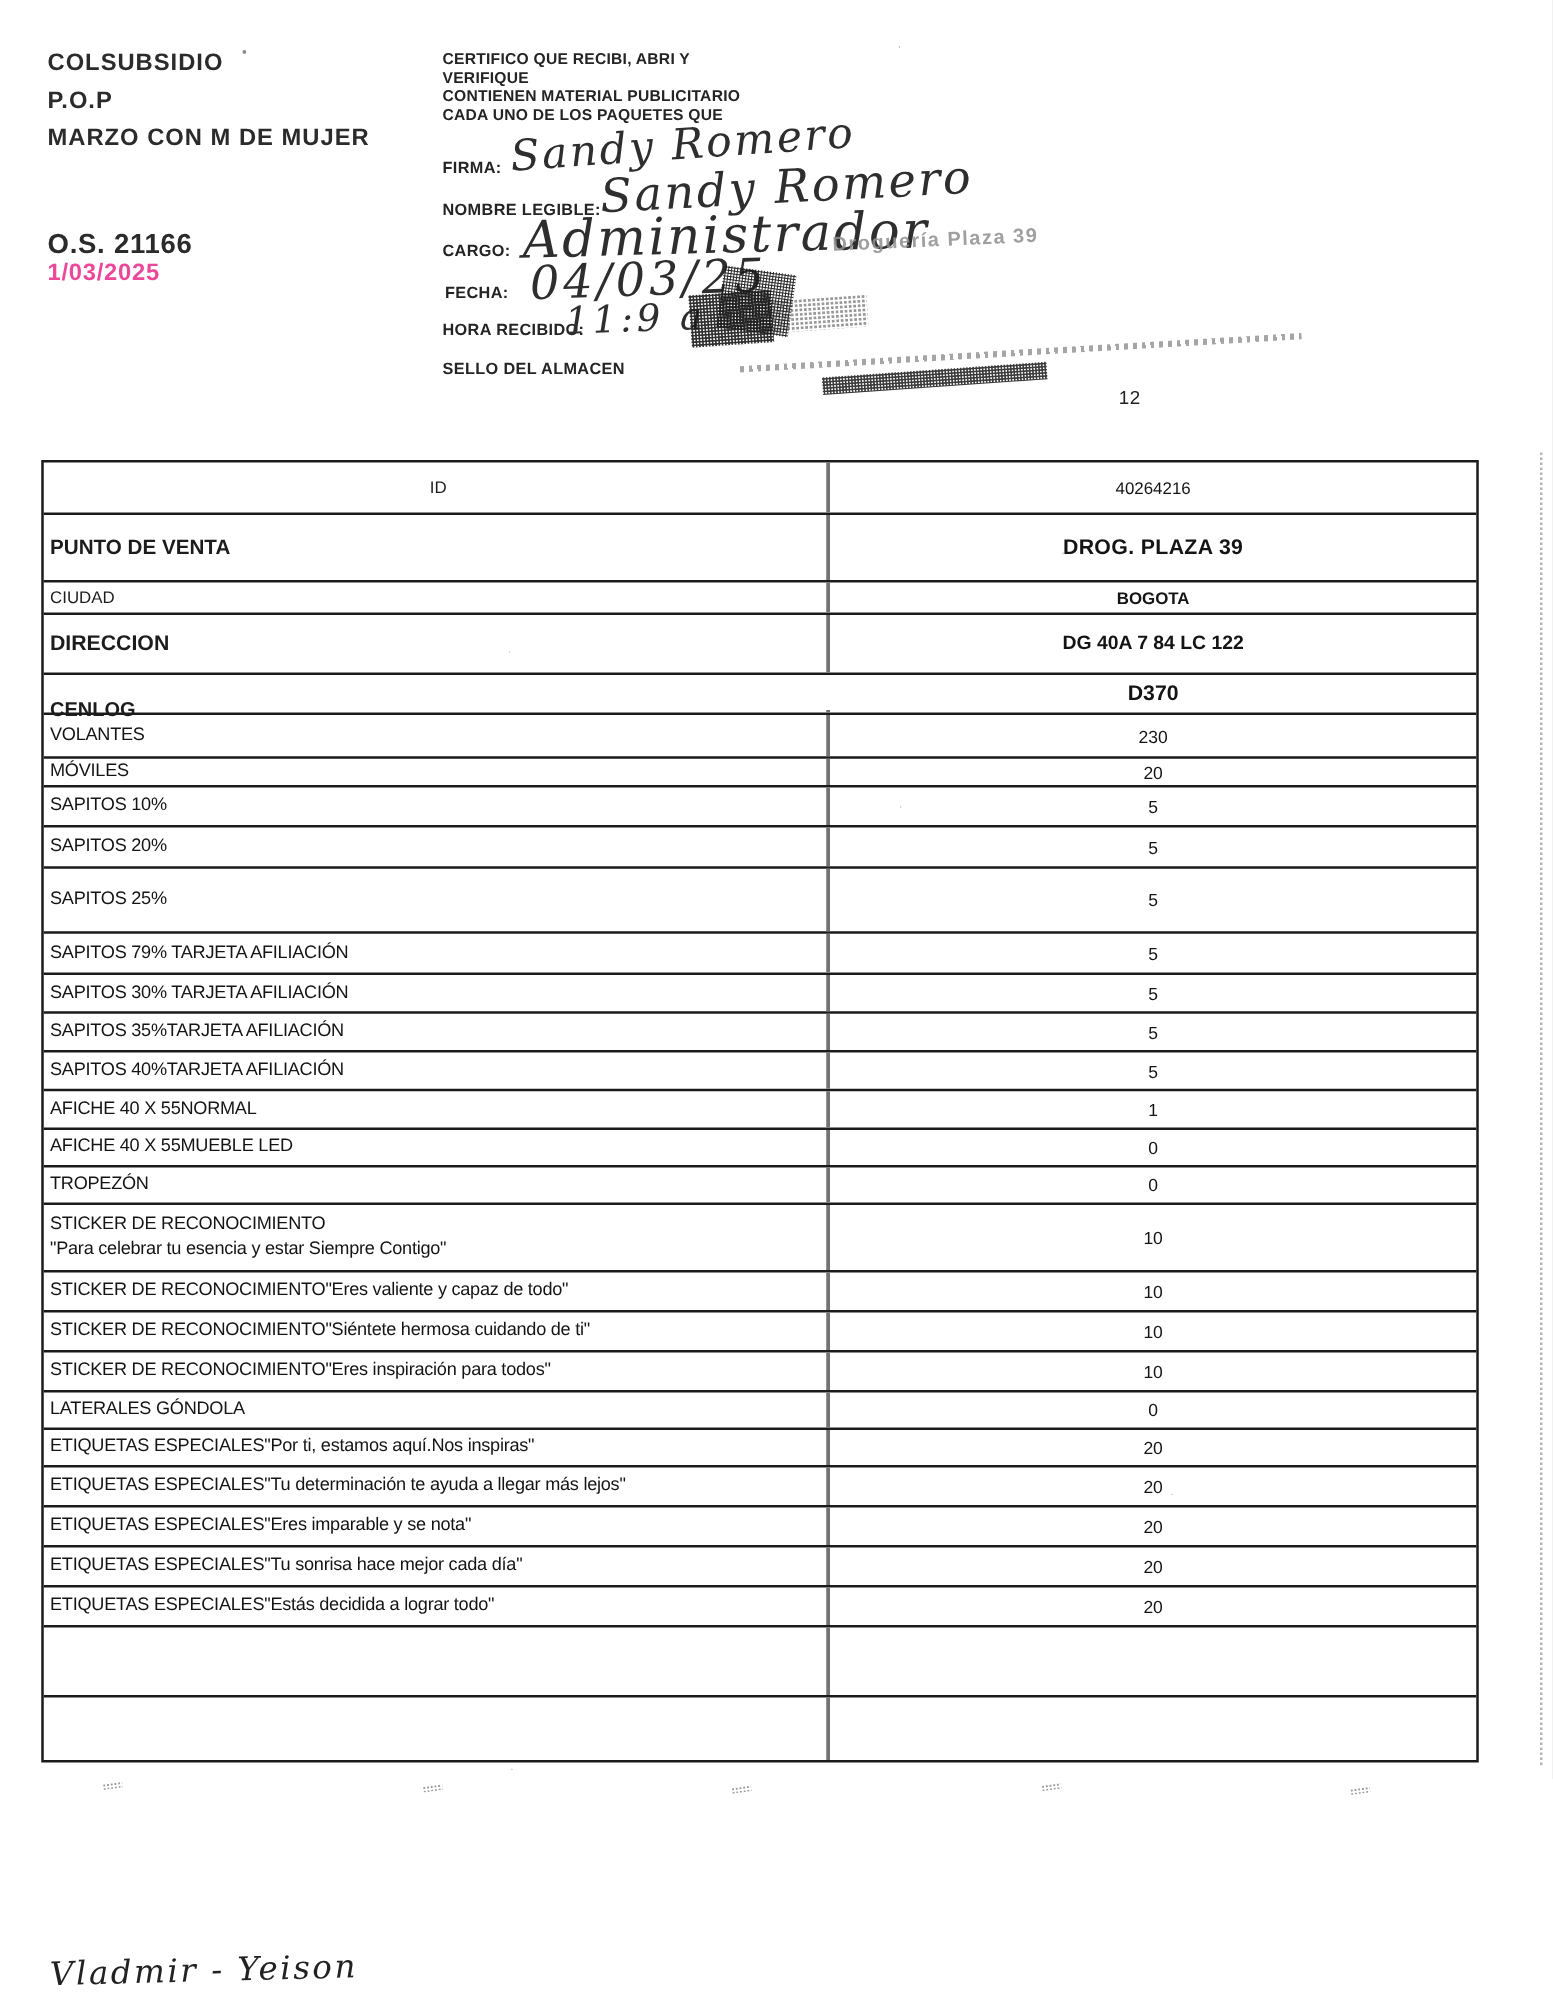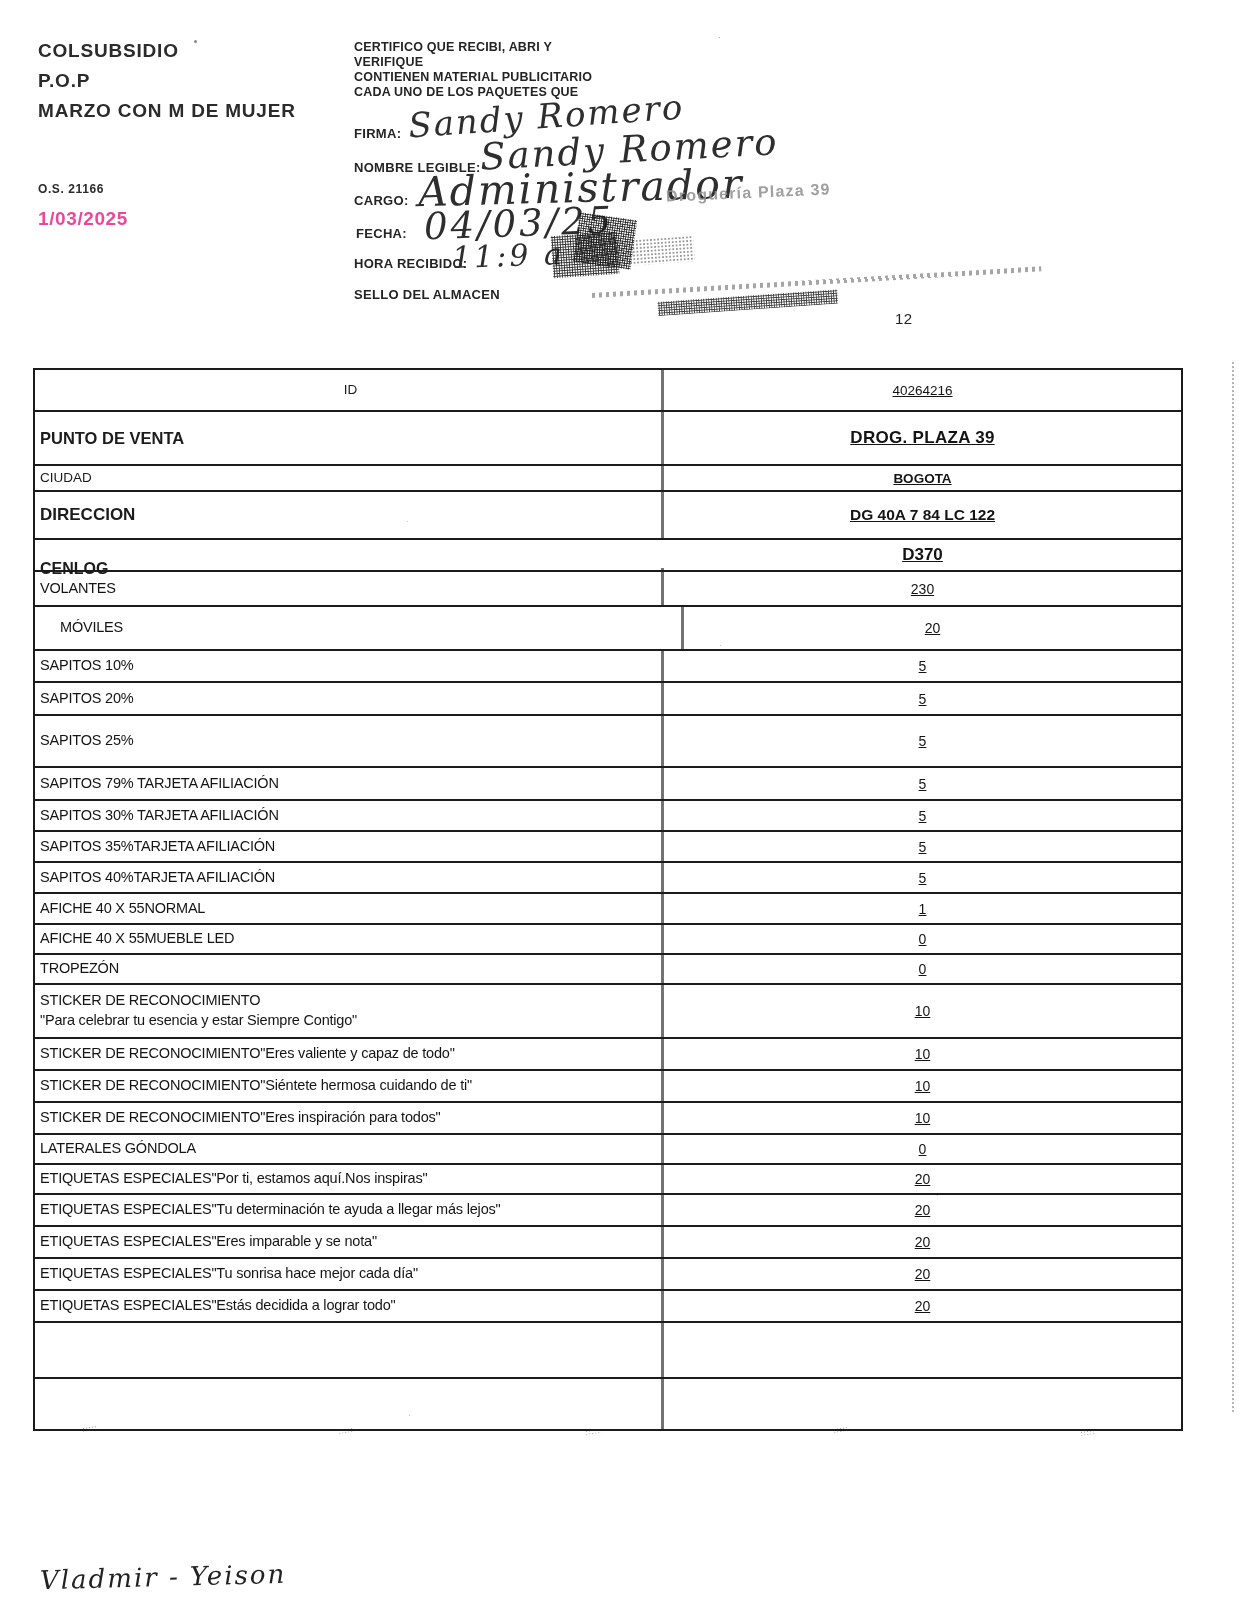--- a/index.html
+++ b/index.html
@@ -3,21 +3,21 @@
 <meta charset="utf-8">
 <style>
   html,body{margin:0;padding:0;background:#e8e8e8;}
   .page{
     position:relative;width:1242px;height:1604px;margin:0 auto;background:#ffffff;
     overflow:hidden;font-family:"Liberation Sans",sans-serif;color:#1c1c1c;
   }
   
   .hdr-left{position:absolute;left:38px;top:36px;}
   .hdr-left .big{font-size:19px;font-weight:bold;letter-spacing:.8px;color:#2b2b2b;line-height:30px;white-space:nowrap;}
-  .hdr-os{position:absolute;left:38px;top:182px;font-size:12px;font-weight:bold;letter-spacing:.6px;color:#2b2b2b;}
+  .hdr-os{position:absolute;left:38px;top:182px;font-size:22px;font-weight:bold;letter-spacing:.6px;color:#2b2b2b;}
   .hdr-date{position:absolute;left:38px;top:208px;font-size:19px;font-weight:bold;letter-spacing:.6px;color:#ec4899;}
   
   .cert{position:absolute;left:354px;top:40px;width:560px;}
   .cert-line{font-size:12.5px;font-weight:bold;letter-spacing:.2px;line-height:15px;color:#242424;white-space:nowrap;}
   .cert-label{position:absolute;font-size:13px;font-weight:bold;letter-spacing:.3px;color:#242424;white-space:nowrap;}
   .lbl-firma{left:354px;top:126px;}
   .lbl-nombre{left:354px;top:160px;}
   .lbl-cargo{left:354px;top:193px;}
   .lbl-fecha{left:356px;top:226px;}
   .lbl-hora{left:354px;top:256px;}
@@ -44,21 +44,21 @@
             background-size:2.5px 2.5px;opacity:.85;}
   
   .page-num{position:absolute;left:895px;top:310px;font-size:15px;color:#222;letter-spacing:.5px;}
   
   .tbl{position:absolute;left:33px;top:368px;width:1150px;border:2px solid #1b1b1b;box-sizing:border-box;background:#fff;}
   .trow{display:flex;border-bottom:2px solid #1b1b1b;box-sizing:border-box;}
   .trow:last-child{border-bottom:none;}
   .tcell{box-sizing:border-box;}
   .tlabel{width:629px;border-right:3px solid #737373;display:flex;flex-direction:column;justify-content:center;
           align-items:flex-start;padding-left:5px;line-height:1.35;}
-  .tvalue{flex:1;display:flex;align-items:center;justify-content:center;font-size:14px;color:#141414;text-decoration:underline;}
+  .tvalue{flex:1;display:flex;align-items:center;justify-content:center;font-size:14px;color:#141414;}
   .r-qty .tlabel{font-size:14.5px;letter-spacing:-.2px;color:#141414;}
   .r-id .tlabel{align-items:center;font-size:13.5px;}
   .r-id .tvalue{font-size:13.5px;}
   .r-pdv .tlabel{font-weight:bold;font-size:16.5px;}
   .r-pdv .tvalue{font-weight:bold;font-size:17px;letter-spacing:.3px;}
   .r-ciudad .tlabel{font-size:13.5px;}
   .r-ciudad .tvalue{font-weight:bold;font-size:13.5px;}
   .r-dir .tlabel{font-weight:bold;font-size:17px;}
   .r-dir .tvalue{font-weight:bold;font-size:15.5px;}
   .r-cenlog .tlabel{font-weight:bold;font-size:16px;margin-top:28px;}
@@ -145,21 +145,21 @@
           <span>CENLOG</span>
         </div>
         <div class="tcell tvalue">D370</div>
       </div>
       <div class="trow r-qty" style="height: 35px;">
         <div class="tcell tlabel">
           <span>VOLANTES</span>
         </div>
         <div class="tcell tvalue">230</div>
       </div>
-      <div class="trow r-qty" style="height: 44px; padding-left: 20px;">
+      <div class="trow r-qty" style="height: 23px;">
         <div class="tcell tlabel">
           <span>MÓVILES</span>
         </div>
         <div class="tcell tvalue">20</div>
       </div>
       <div class="trow r-qty" style="height: 32px;">
         <div class="tcell tlabel">
           <span>SAPITOS 10%</span>
         </div>
         <div class="tcell tvalue">5</div>

